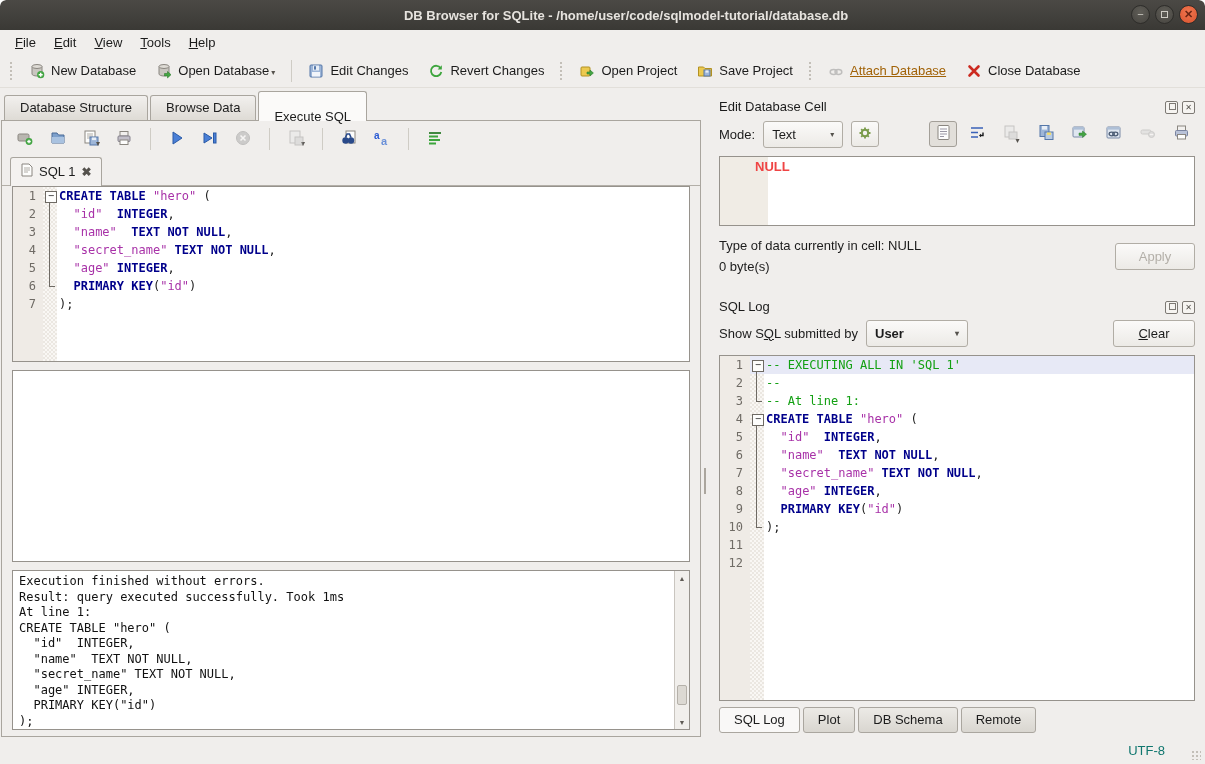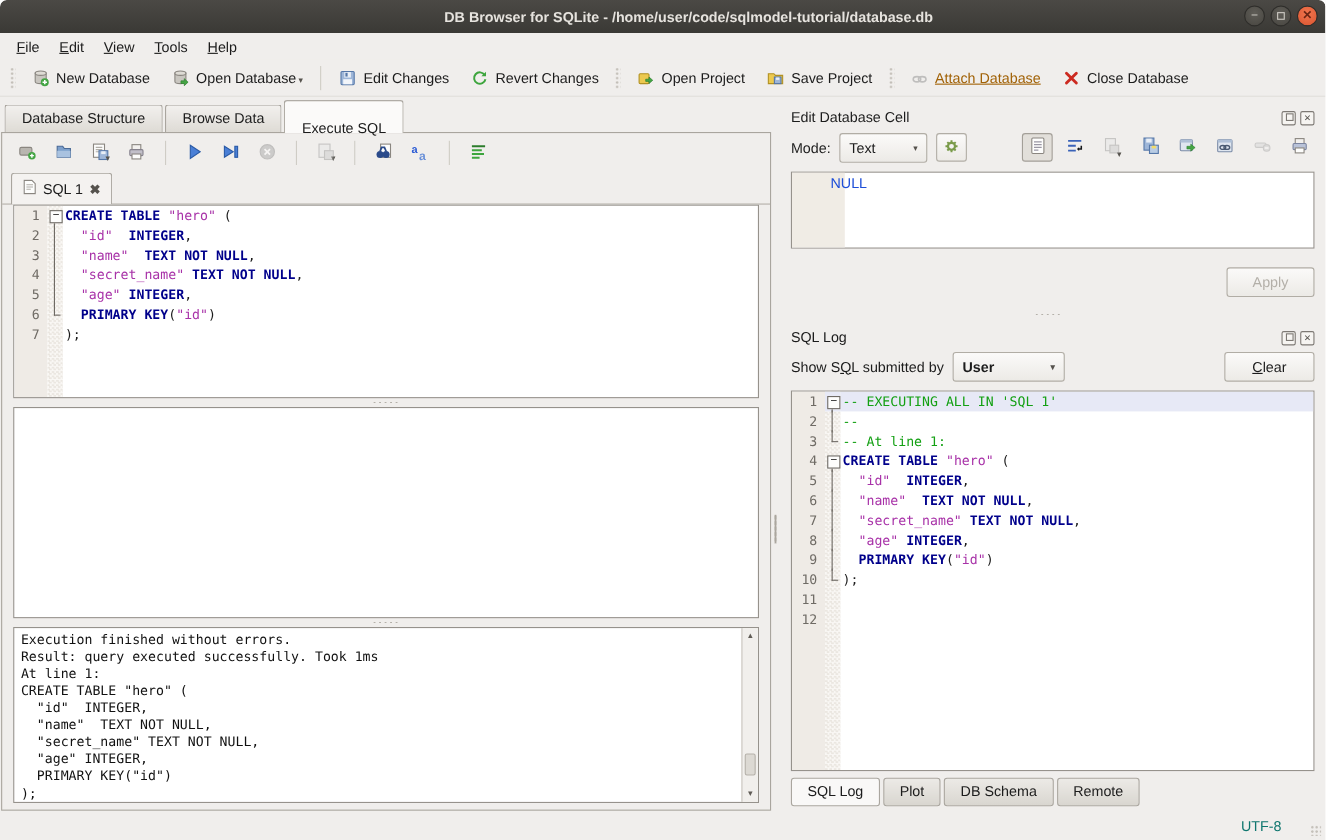--- a/index.html
+++ b/index.html
@@ -110,21 +110,21 @@
     height:27px; border:1px solid #b1ada5; border-radius:3px; background:linear-gradient(#fbfaf9,#eceae6);}
   .select .sel-caret{ font-size:8px; color:#55524d; }
   .icon-btn{ width:28px; height:26px; display:flex; align-items:center; justify-content:center; border-radius:3px;}
   .icon-btn svg{ width:17px; height:17px; }
   .icon-btn.framed{ border:1px solid #b1ada5; background:linear-gradient(#fbfaf9,#eceae6);}
   .icon-btn.pressed{ border:1px solid #a39f98; background:#e2dfda; }
   .icon-btn.disabled svg{ opacity:.4; filter:grayscale(1); }
   .cell-row-icons{ display:flex; gap:6px; margin-left:auto; align-items:center; }
   .cell-box{ height:70px; flex:0 0 70px; border:1px solid #96928c; background:#fff; position:relative; margin:2px 0 0 8px;}
   .cell-box .cell-gutter{ position:absolute; left:0; top:0; bottom:0; width:48px; background:#f0ece5;}
-  .cell-box .cell-value{ position:absolute; left:3px; top:2px; font-weight:normal; color:#1d4ed8;padding-left:32px; }
+  .cell-box .cell-value{ position:absolute; left:3px; top:2px; font-weight:bold; color:#ef4444;padding-left:32px; }
   .type-row{ flex:0 0 56px; display:flex; align-items:center; padding:4px 0 0 8px;}
   .type-col{ display:flex; flex-direction:column; gap:6px; }
   .btn{ height:27px; padding:0 18px; border:1px solid #b1ada5; border-radius:3px;
     background:linear-gradient(#fbfaf9,#eceae6); display:flex; align-items:center; justify-content:center;}
   .btn.disabled{ color:#b3afa8; }
   .apply-btn{ margin-left:auto; width:80px; }
   .filter-row{ height:38px; flex:0 0 38px; display:flex; align-items:center; gap:8px; padding-left:8px;}
   .filter-row .select{ width:102px;font-weight:bold; }
   .clear-btn{ margin-left:auto; width:82px; }
   .log-editor{ flex:1; min-height:0; margin:3px 0 6px 8px; }
@@ -474,20 +474,24 @@
             </div>
         </div>
       </div>
 
       <div class="cell-box">
         <div class="cell-gutter"></div>
         <span class="cell-value">NULL</span>
       </div>
 
       <div class="type-row">
+        <div class="type-col">
+          <span>Type of data currently in cell: NULL</span>
+          <span>0 byte(s)</span>
+        </div>
         <div class="btn disabled apply-btn">Apply</div>
       </div>
 
       <div class="hsplit"></div>
 
       <div class="dock-header">
         <span>SQL Log</span>
         <span class="spacer"></span>
         <span class="dock-ico float"></span>
         <span class="dock-ico">✕</span>

